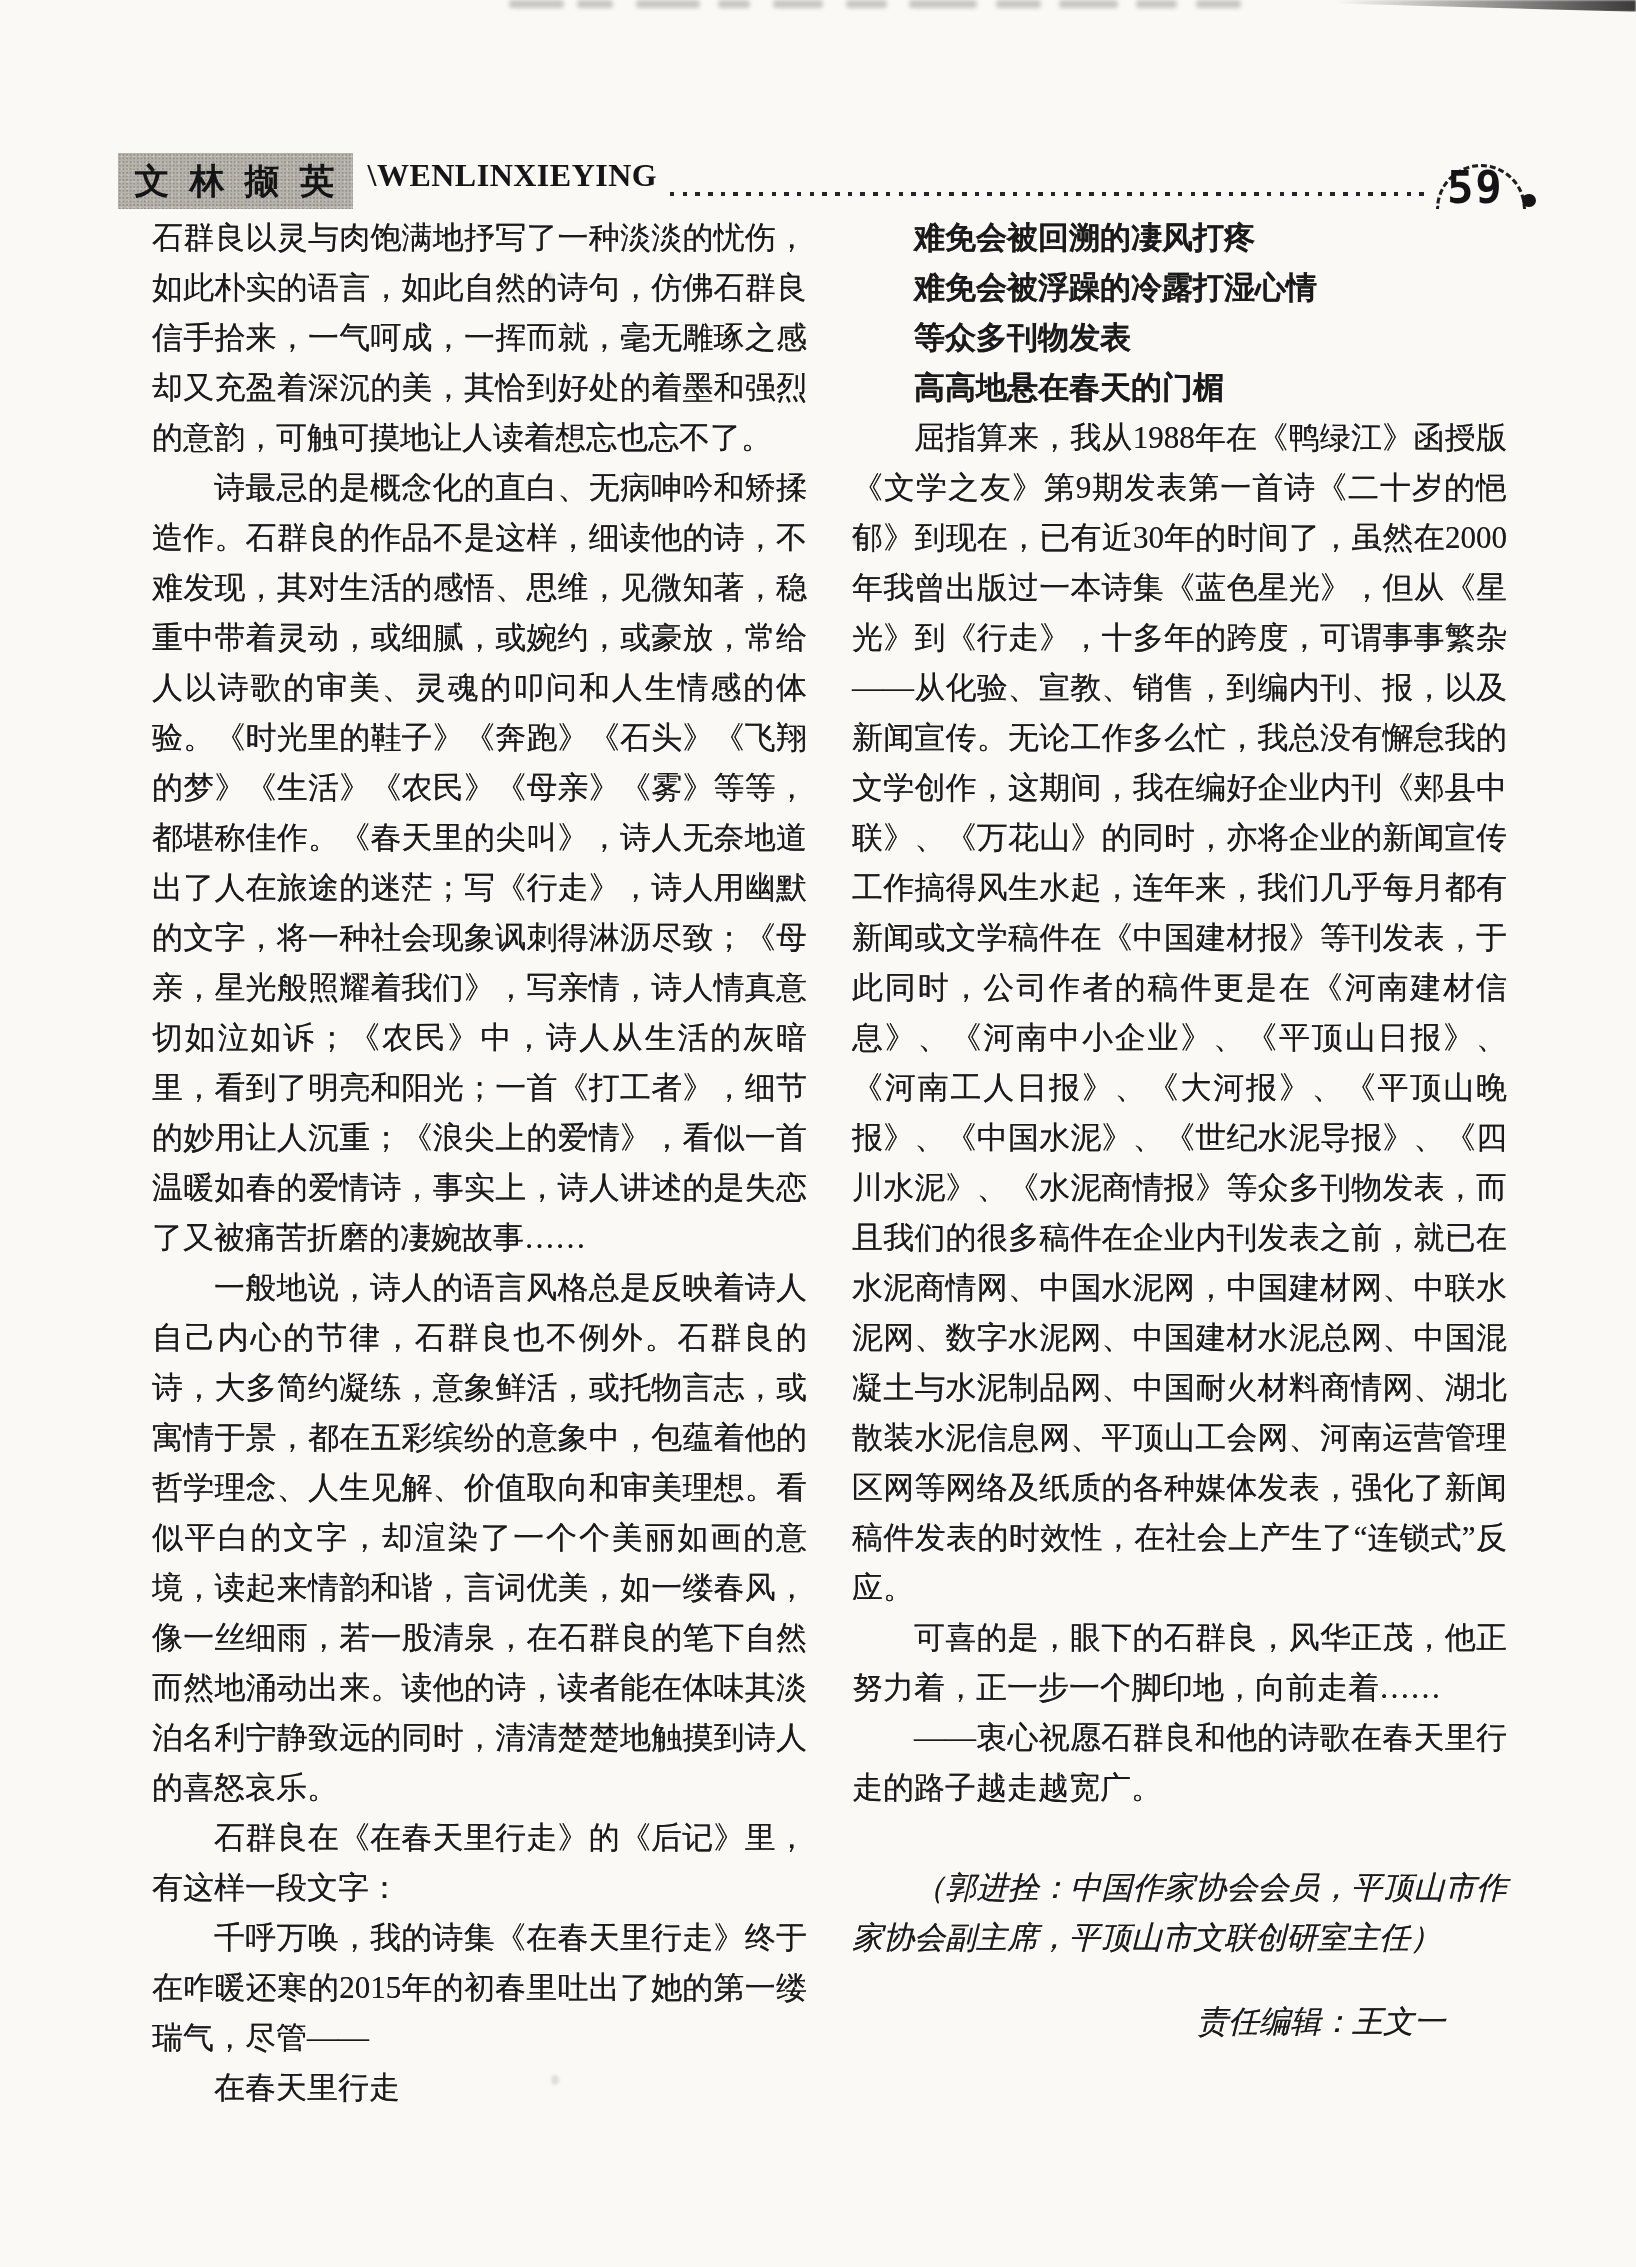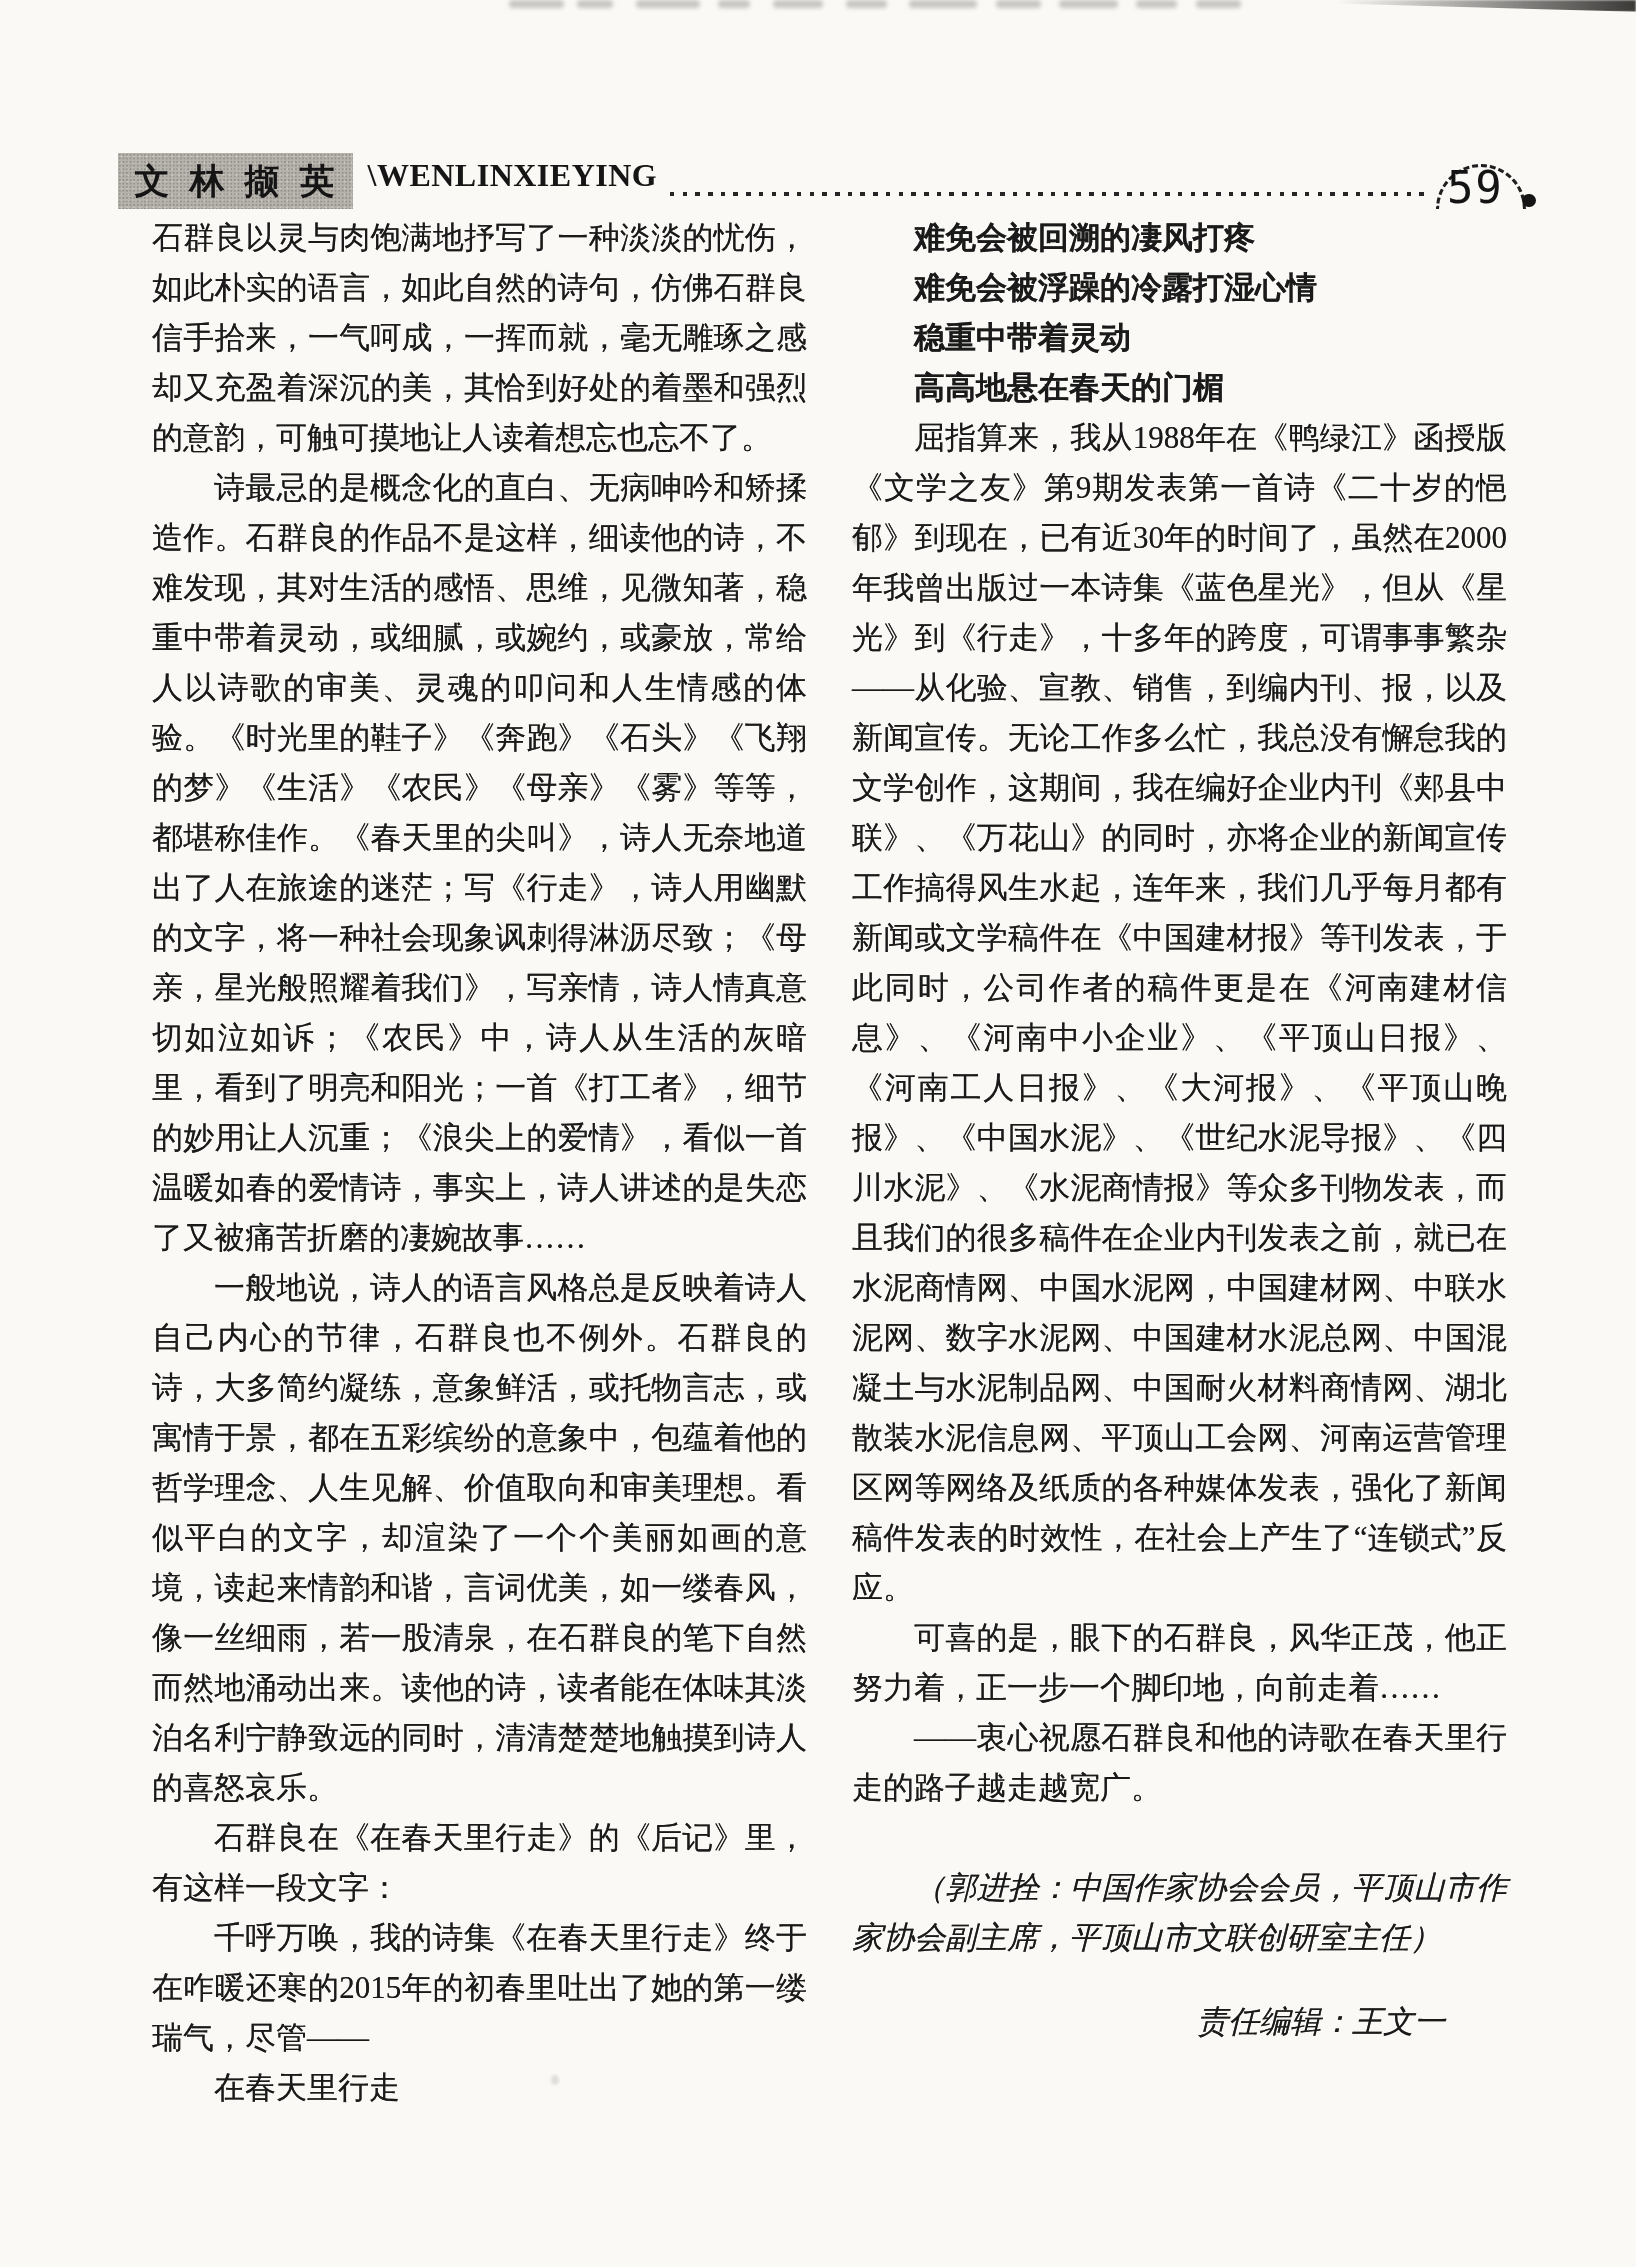--- a/index.html
+++ b/index.html
@@ -57,21 +57,21 @@
   .pn-wrap{position:relative;width:100px;height:73px;flex:0 0 auto;}
   .arc{
     position:absolute;left:0;bottom:0;
     width:84px;height:42px;
     border:3.6px dashed #1f1f1f;border-bottom:none;
     border-radius:84px 84px 0 0;
   }
   .pn{
     position:absolute;left:11px;bottom:-3.6px;
     font-family:"DejaVu Sans Mono",monospace;
-    font-weight:400;font-size:44px;letter-spacing:1.8px;color:#141414;
+    font-weight:700;font-size:44px;letter-spacing:1.8px;color:#141414;
   }
   .arc-dot{
     position:absolute;right:0;bottom:1.8px;
     width:13.6px;height:13.6px;border-radius:50%;background:#151515;
   }
 
   
   .columns{
     position:absolute;left:152px;top:213px;
     display:flex;column-gap:45px;
@@ -127,21 +127,21 @@
         <p class="ln body">石群良以灵与肉饱满地抒写了一种淡淡的忧伤，如此朴实的语言，如此自然的诗句，仿佛石群良信手拾来，一气呵成，一挥而就，毫无雕琢之感却又充盈着深沉的美，其恰到好处的着墨和强烈的意韵，可触可摸地让人读着想忘也忘不了。</p>
         <p class="ln body ind">诗最忌的是概念化的直白、无病呻吟和矫揉造作。石群良的作品不是这样，细读他的诗，不难发现，其对生活的感悟、思维，见微知著，稳重中带着灵动，或细腻，或婉约，或豪放，常给人以诗歌的审美、灵魂的叩问和人生情感的体验。《时光里的鞋子》《奔跑》《石头》《飞翔的梦》《生活》《农民》《母亲》《雾》等等，都堪称佳作。《春天里的尖叫》，诗人无奈地道出了人在旅途的迷茫；写《行走》，诗人用幽默的文字，将一种社会现象讽刺得淋沥尽致；《母亲，星光般照耀着我们》，写亲情，诗人情真意切如泣如诉；《农民》中，诗人从生活的灰暗里，看到了明亮和阳光；一首《打工者》，细节的妙用让人沉重；《浪尖上的爱情》，看似一首温暖如春的爱情诗，事实上，诗人讲述的是失恋了又被痛苦折磨的凄婉故事……</p>
         <p class="ln body ind">一般地说，诗人的语言风格总是反映着诗人自己内心的节律，石群良也不例外。石群良的诗，大多简约凝练，意象鲜活，或托物言志，或寓情于景，都在五彩缤纷的意象中，包蕴着他的哲学理念、人生见解、价值取向和审美理想。看似平白的文字，却渲染了一个个美丽如画的意境，读起来情韵和谐，言词优美，如一缕春风，像一丝细雨，若一股清泉，在石群良的笔下自然而然地涌动出来。读他的诗，读者能在体味其淡泊名利宁静致远的同时，清清楚楚地触摸到诗人的喜怒哀乐。</p>
         <p class="ln body ind">石群良在《在春天里行走》的《后记》里，有这样一段文字：</p>
         <p class="ln body ind">千呼万唤，我的诗集《在春天里行走》终于在咋暖还寒的2015年的初春里吐出了她的第一缕瑞气，尽管——</p>
         <p class="ln body ind">在春天里行走</p>
       </section>
     <section class="col" id="col-right">
         <p class="ln poem">难免会被回溯的凄风打疼</p>
         <p class="ln poem">难免会被浮躁的冷露打湿心情</p>
-        <p class="ln poem">稳重中带着灵动</p>
+        <p class="ln poem">等众多刊物发表</p>
         <p class="ln poem">高高地悬在春天的门楣</p>
         <p class="ln body ind">屈指算来，我从1988年在《鸭绿江》函授版《文学之友》第9期发表第一首诗《二十岁的悒郁》到现在，已有近30年的时间了，虽然在2000年我曾出版过一本诗集《蓝色星光》，但从《星光》到《行走》，十多年的跨度，可谓事事繁杂——从化验、宣教、销售，到编内刊、报，以及新闻宣传。无论工作多么忙，我总没有懈怠我的文学创作，这期间，我在编好企业内刊《郏县中联》、《万花山》的同时，亦将企业的新闻宣传工作搞得风生水起，连年来，我们几乎每月都有新闻或文学稿件在《中国建材报》等刊发表，于此同时，公司作者的稿件更是在《河南建材信息》、《河南中小企业》、《平顶山日报》、《河南工人日报》、《大河报》、《平顶山晚报》、《中国水泥》、《世纪水泥导报》、《四川水泥》、《水泥商情报》等众多刊物发表，而且我们的很多稿件在企业内刊发表之前，就已在水泥商情网、中国水泥网，中国建材网、中联水泥网、数字水泥网、中国建材水泥总网、中国混凝土与水泥制品网、中国耐火材料商情网、湖北散装水泥信息网、平顶山工会网、河南运营管理区网等网络及纸质的各种媒体发表，强化了新闻稿件发表的时效性，在社会上产生了“连锁式”反应。</p>
         <p class="ln body ind">可喜的是，眼下的石群良，风华正茂，他正努力着，正一步一个脚印地，向前走着……</p>
         <p class="ln body ind">——衷心祝愿石群良和他的诗歌在春天里行走的路子越走越宽广。</p>
         <p class="ln note ind gap">（郭进拴：中国作家协会会员，平顶山市作家协会副主席，平顶山市文联创研室主任）</p>
         <p class="ln editor">责任编辑：王文一</p>
       </section>
   </main>
 
 </div>

